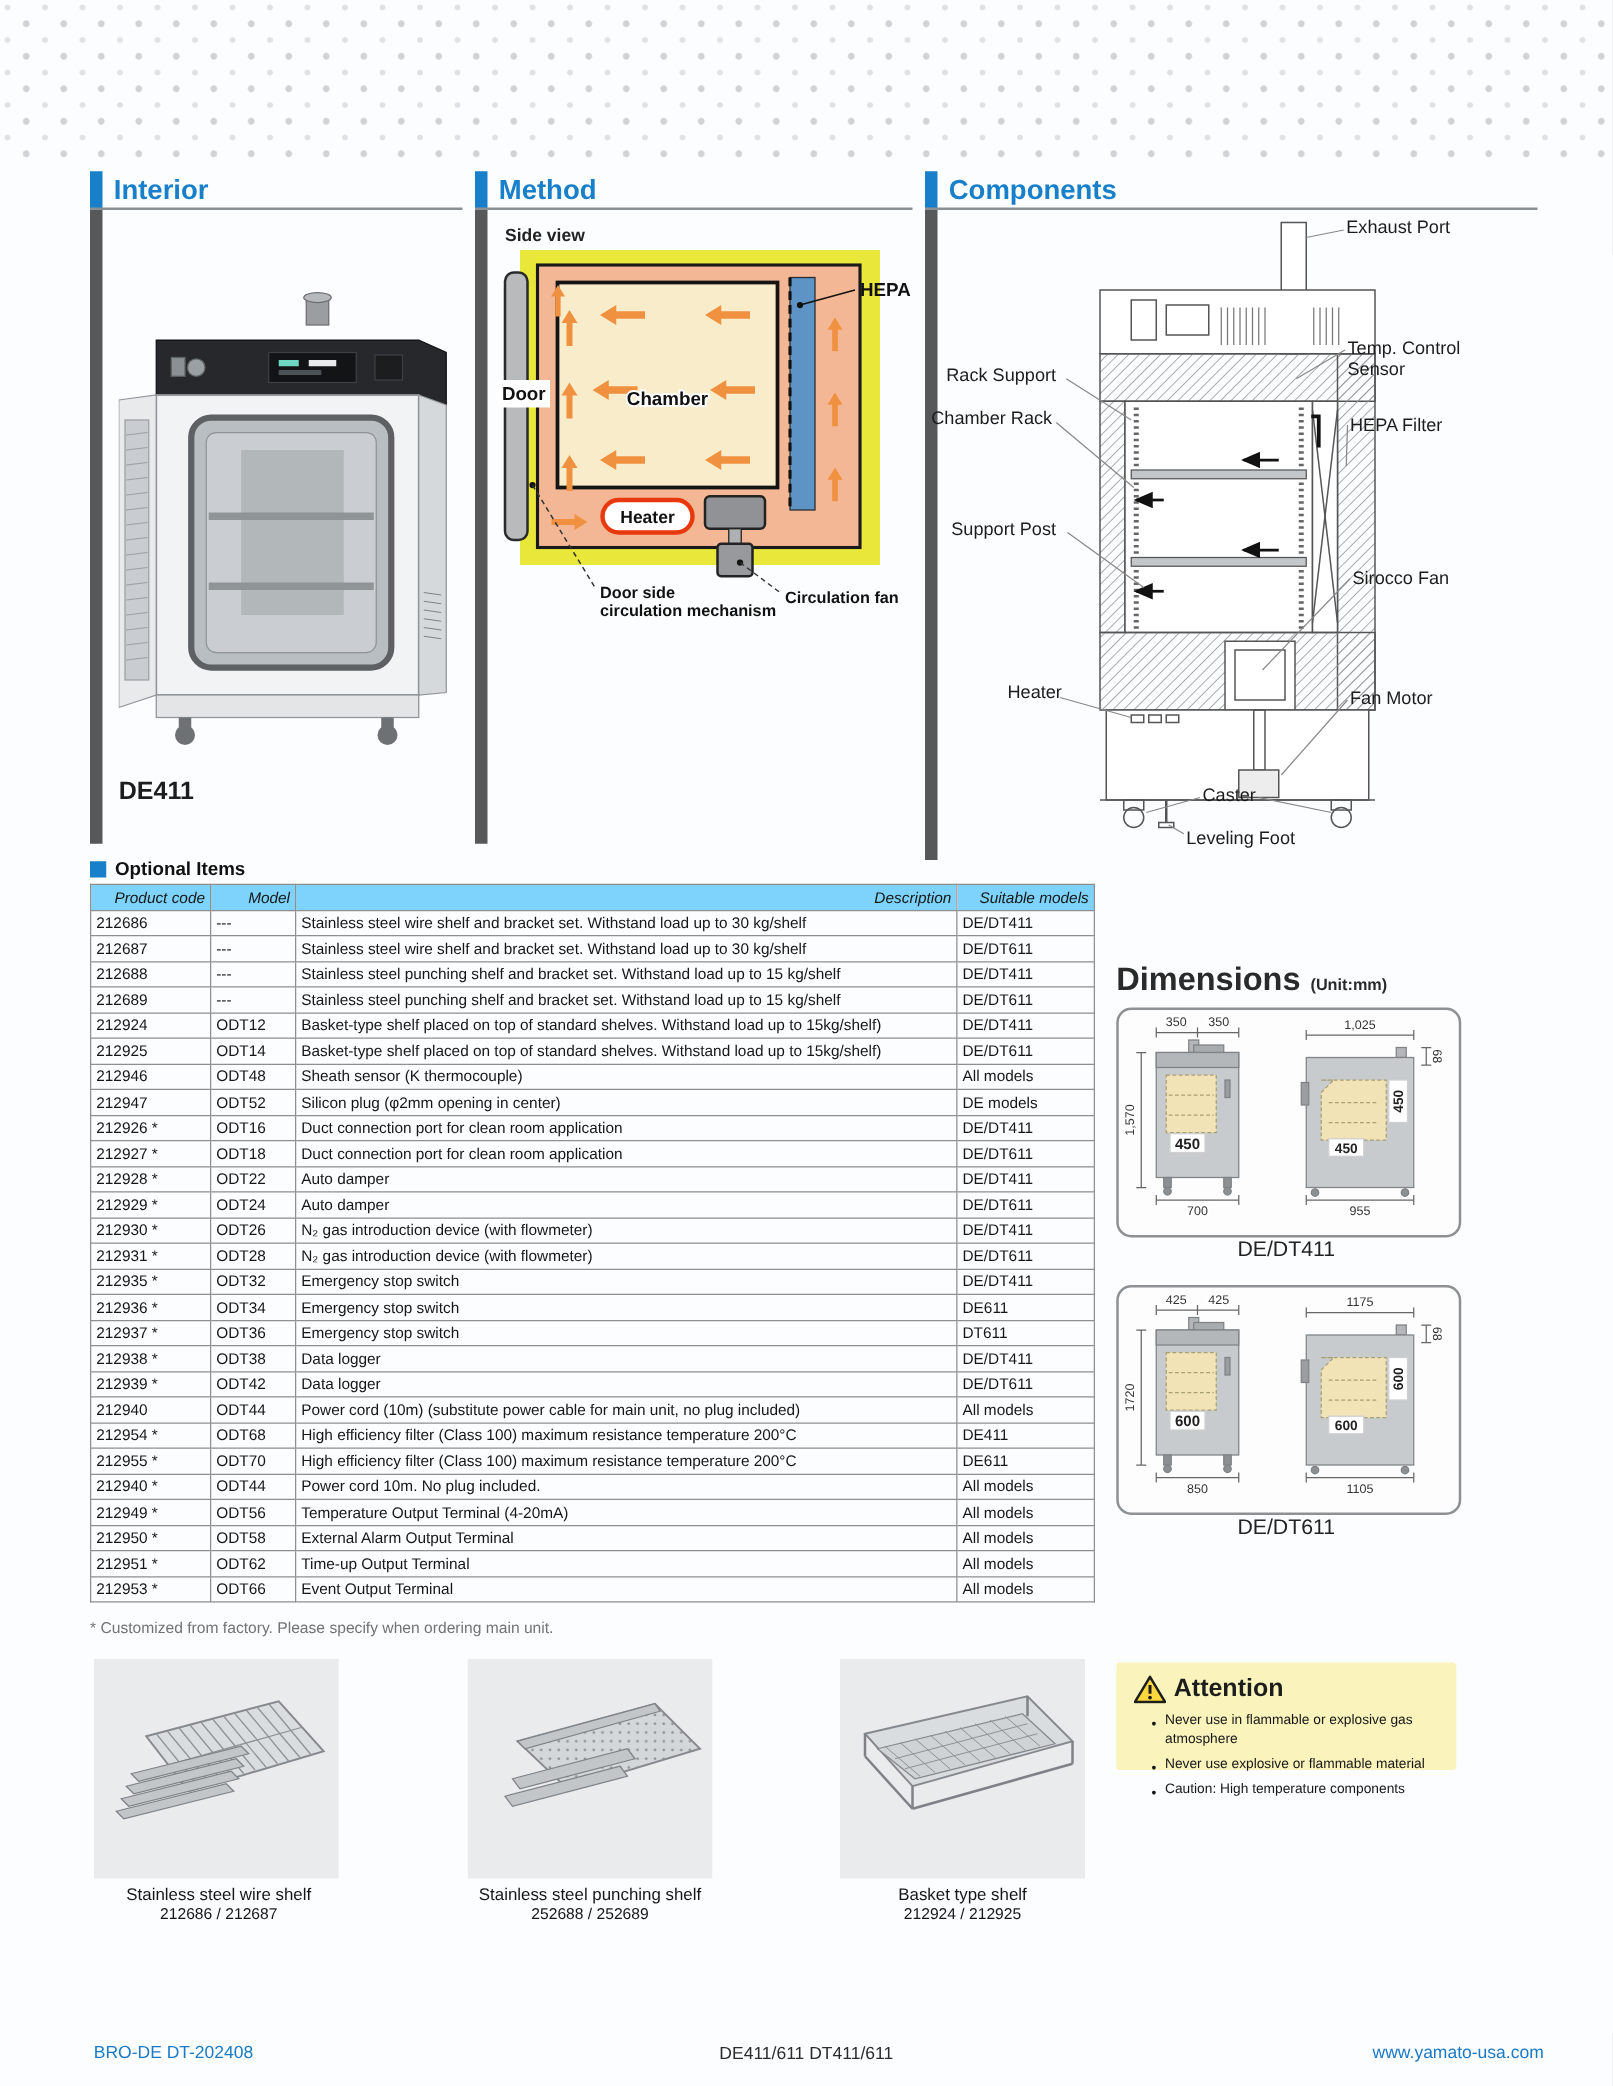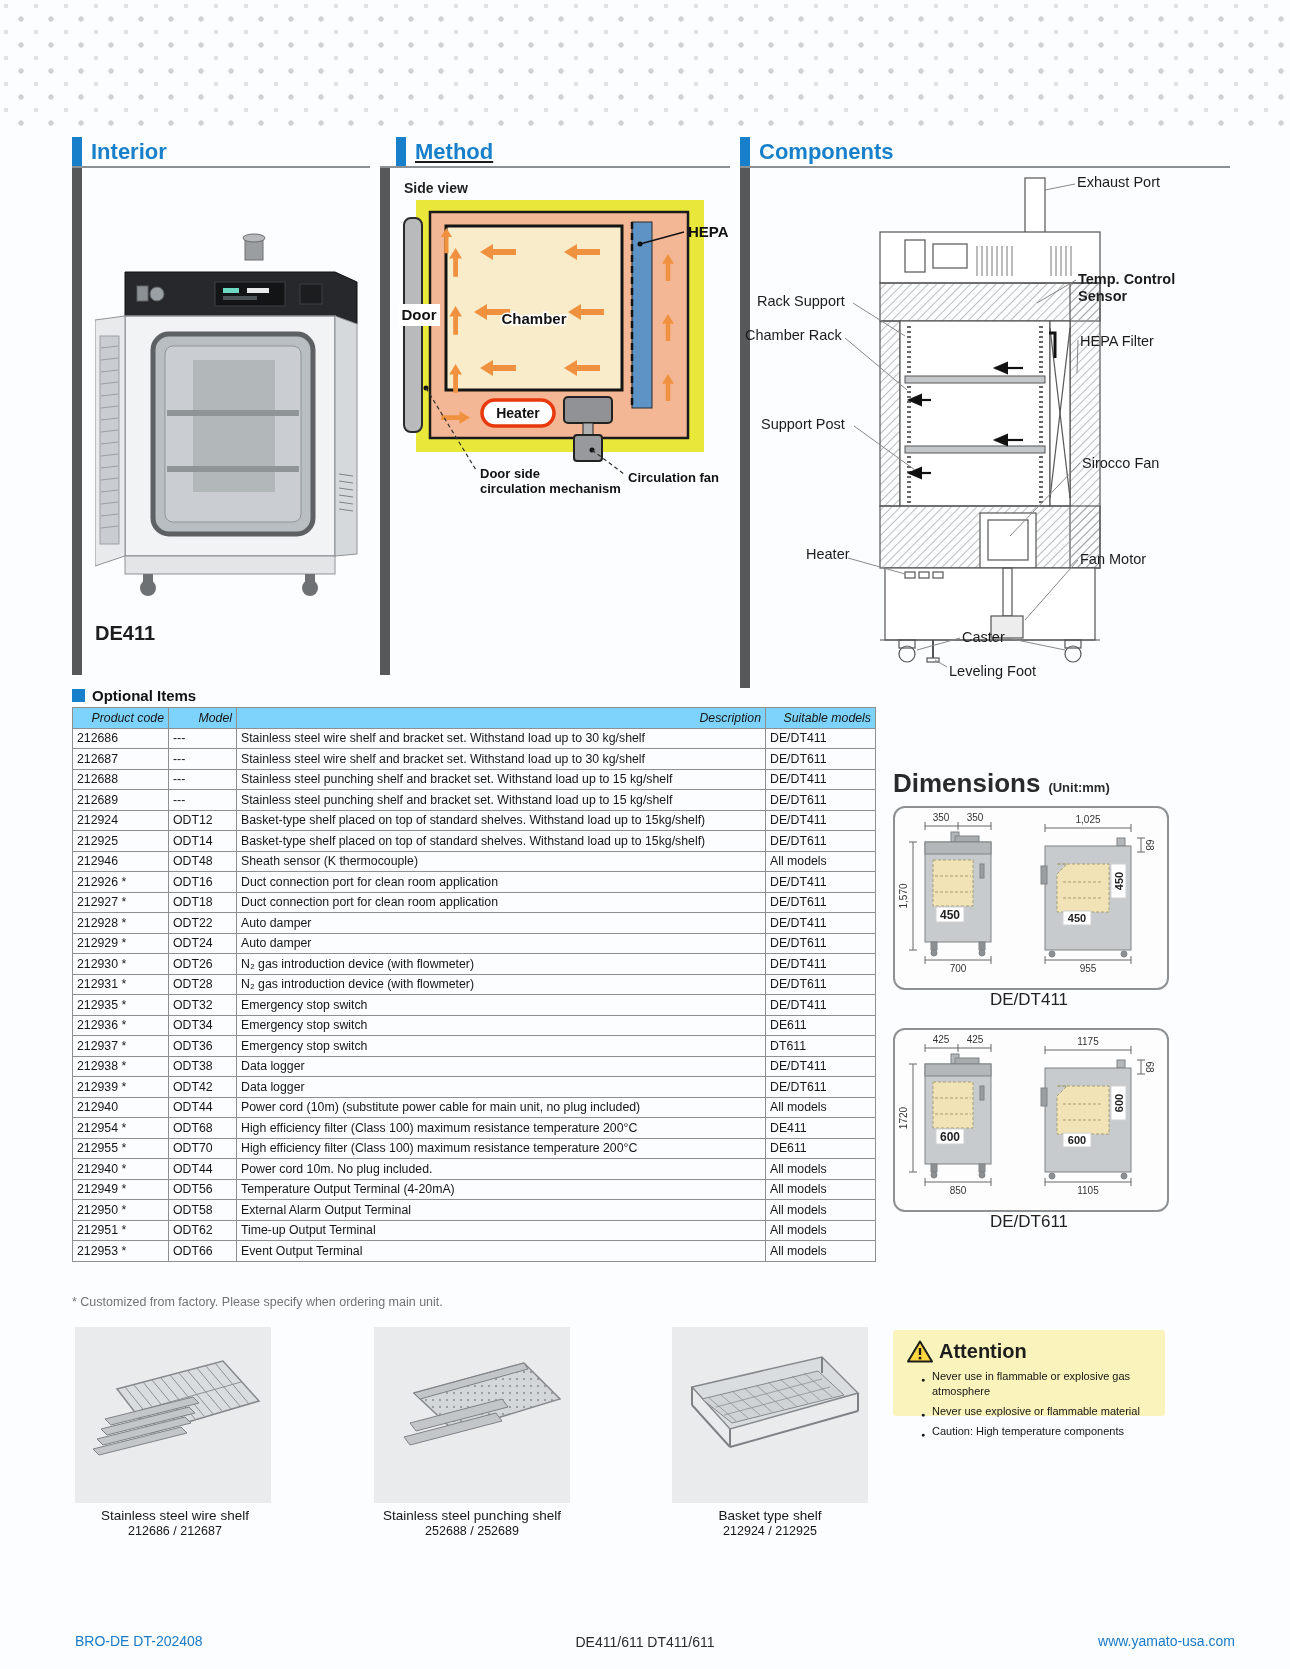--- a/index.html
+++ b/index.html
@@ -109,21 +109,21 @@
     <rect x="72" y="186" width="132" height="6" fill="#8f9497"></rect>
     <rect x="72" y="242" width="132" height="6" fill="#8f9497"></rect>
     <rect x="30" y="332" width="210" height="18" fill="#e3e5e7" stroke="#8f9498"></rect>
     <rect x="48" y="350" width="10" height="8" fill="#6e7174"></rect>
       <circle cx="53" cy="364" r="8" fill="#6e7174"></circle>
     <rect x="210" y="350" width="10" height="8" fill="#6e7174"></rect>
       <circle cx="215" cy="364" r="8" fill="#6e7174"></circle>
   </svg>
   <div class="abs" style="left:95px;top:622px;font-size:20px;font-weight:bold;color:#1d1d1d;">DE411</div>
 
-  <div class="abs sec-head" style="left:396px;top:137px;text-decoration:underline;">
+  <div class="abs sec-head" style="left:380px;top:137px;">
     <div class="sec-bar"></div>
     <div class="sec-title">Method</div>
   </div>
   <div class="abs sec-rule" style="left:380px;top:166px;width:350px;"></div>
   <div class="abs dark-bar" style="left:380px;top:168px;height:507px;"></div>
   <div class="abs" style="left:404px;top:180px;font-size:14px;font-weight:bold;color:#222;">Side view</div>
 
   <svg class="abs" style="left:396px;top:192px;" width="348" height="312" viewBox="0 0 348 312">
     <defs>
       <path id="arwL" d="M0,8 L13,0 L13,5 L36,5 L36,11 L13,11 L13,16 Z"></path>
@@ -252,21 +252,21 @@
       <line x1="205" y1="470" x2="162" y2="482"></line>
       <line x1="252" y1="470" x2="310" y2="482"></line>
       <line x1="192" y1="499" x2="180" y2="492"></line>
       <line x1="98" y1="135" x2="150" y2="168"></line>
       <line x1="90" y1="170" x2="152" y2="222"></line>
       <line x1="99" y1="258" x2="160" y2="302"></line>
       <line x1="93" y1="390" x2="150" y2="406"></line>
     </g>
   </svg>
   <div class="abs comp-label" style="left:1077px;top:174px;">Exhaust Port</div>
-  <div class="abs comp-label" style="left:1078px;top:271px;font-weight:bold;">
+  <div class="abs comp-label" style="left:1078px;top:271px;">
     <div>Temp. Control</div>
     <div>Sensor</div>
   </div>
   <div class="abs comp-label" style="left:1080px;top:333px;">HEPA Filter</div>
   <div class="abs comp-label" style="left:1082px;top:455px;">Sirocco Fan</div>
   <div class="abs comp-label" style="left:1080px;top:551px;">Fan Motor</div>
   <div class="abs comp-label" style="left:962px;top:629px;">Caster</div>
   <div class="abs comp-label" style="left:949px;top:663px;">Leveling Foot</div>
   <div class="abs comp-label" style="left:757px;top:293px;">Rack Support</div>
   <div class="abs comp-label" style="left:745px;top:327px;">Chamber Rack</div>
@@ -336,20 +336,26 @@
           <td>DE/DT611</td>
         </tr>
 
         <tr>
           <td>212946</td>
           <td>ODT48</td>
           <td>Sheath sensor (K thermocouple)</td>
           <td>All models</td>
         </tr>
 
+        <tr>
+          <td>212947</td>
+          <td>ODT52</td>
+          <td>Silicon plug (φ2mm opening in center)</td>
+          <td>DE models</td>
+        </tr>
 
         <tr>
           <td>212926 *</td>
           <td>ODT16</td>
           <td>Duct connection port for clean room application</td>
           <td>DE/DT411</td>
         </tr>
 
         <tr>
           <td>212927 *</td>

